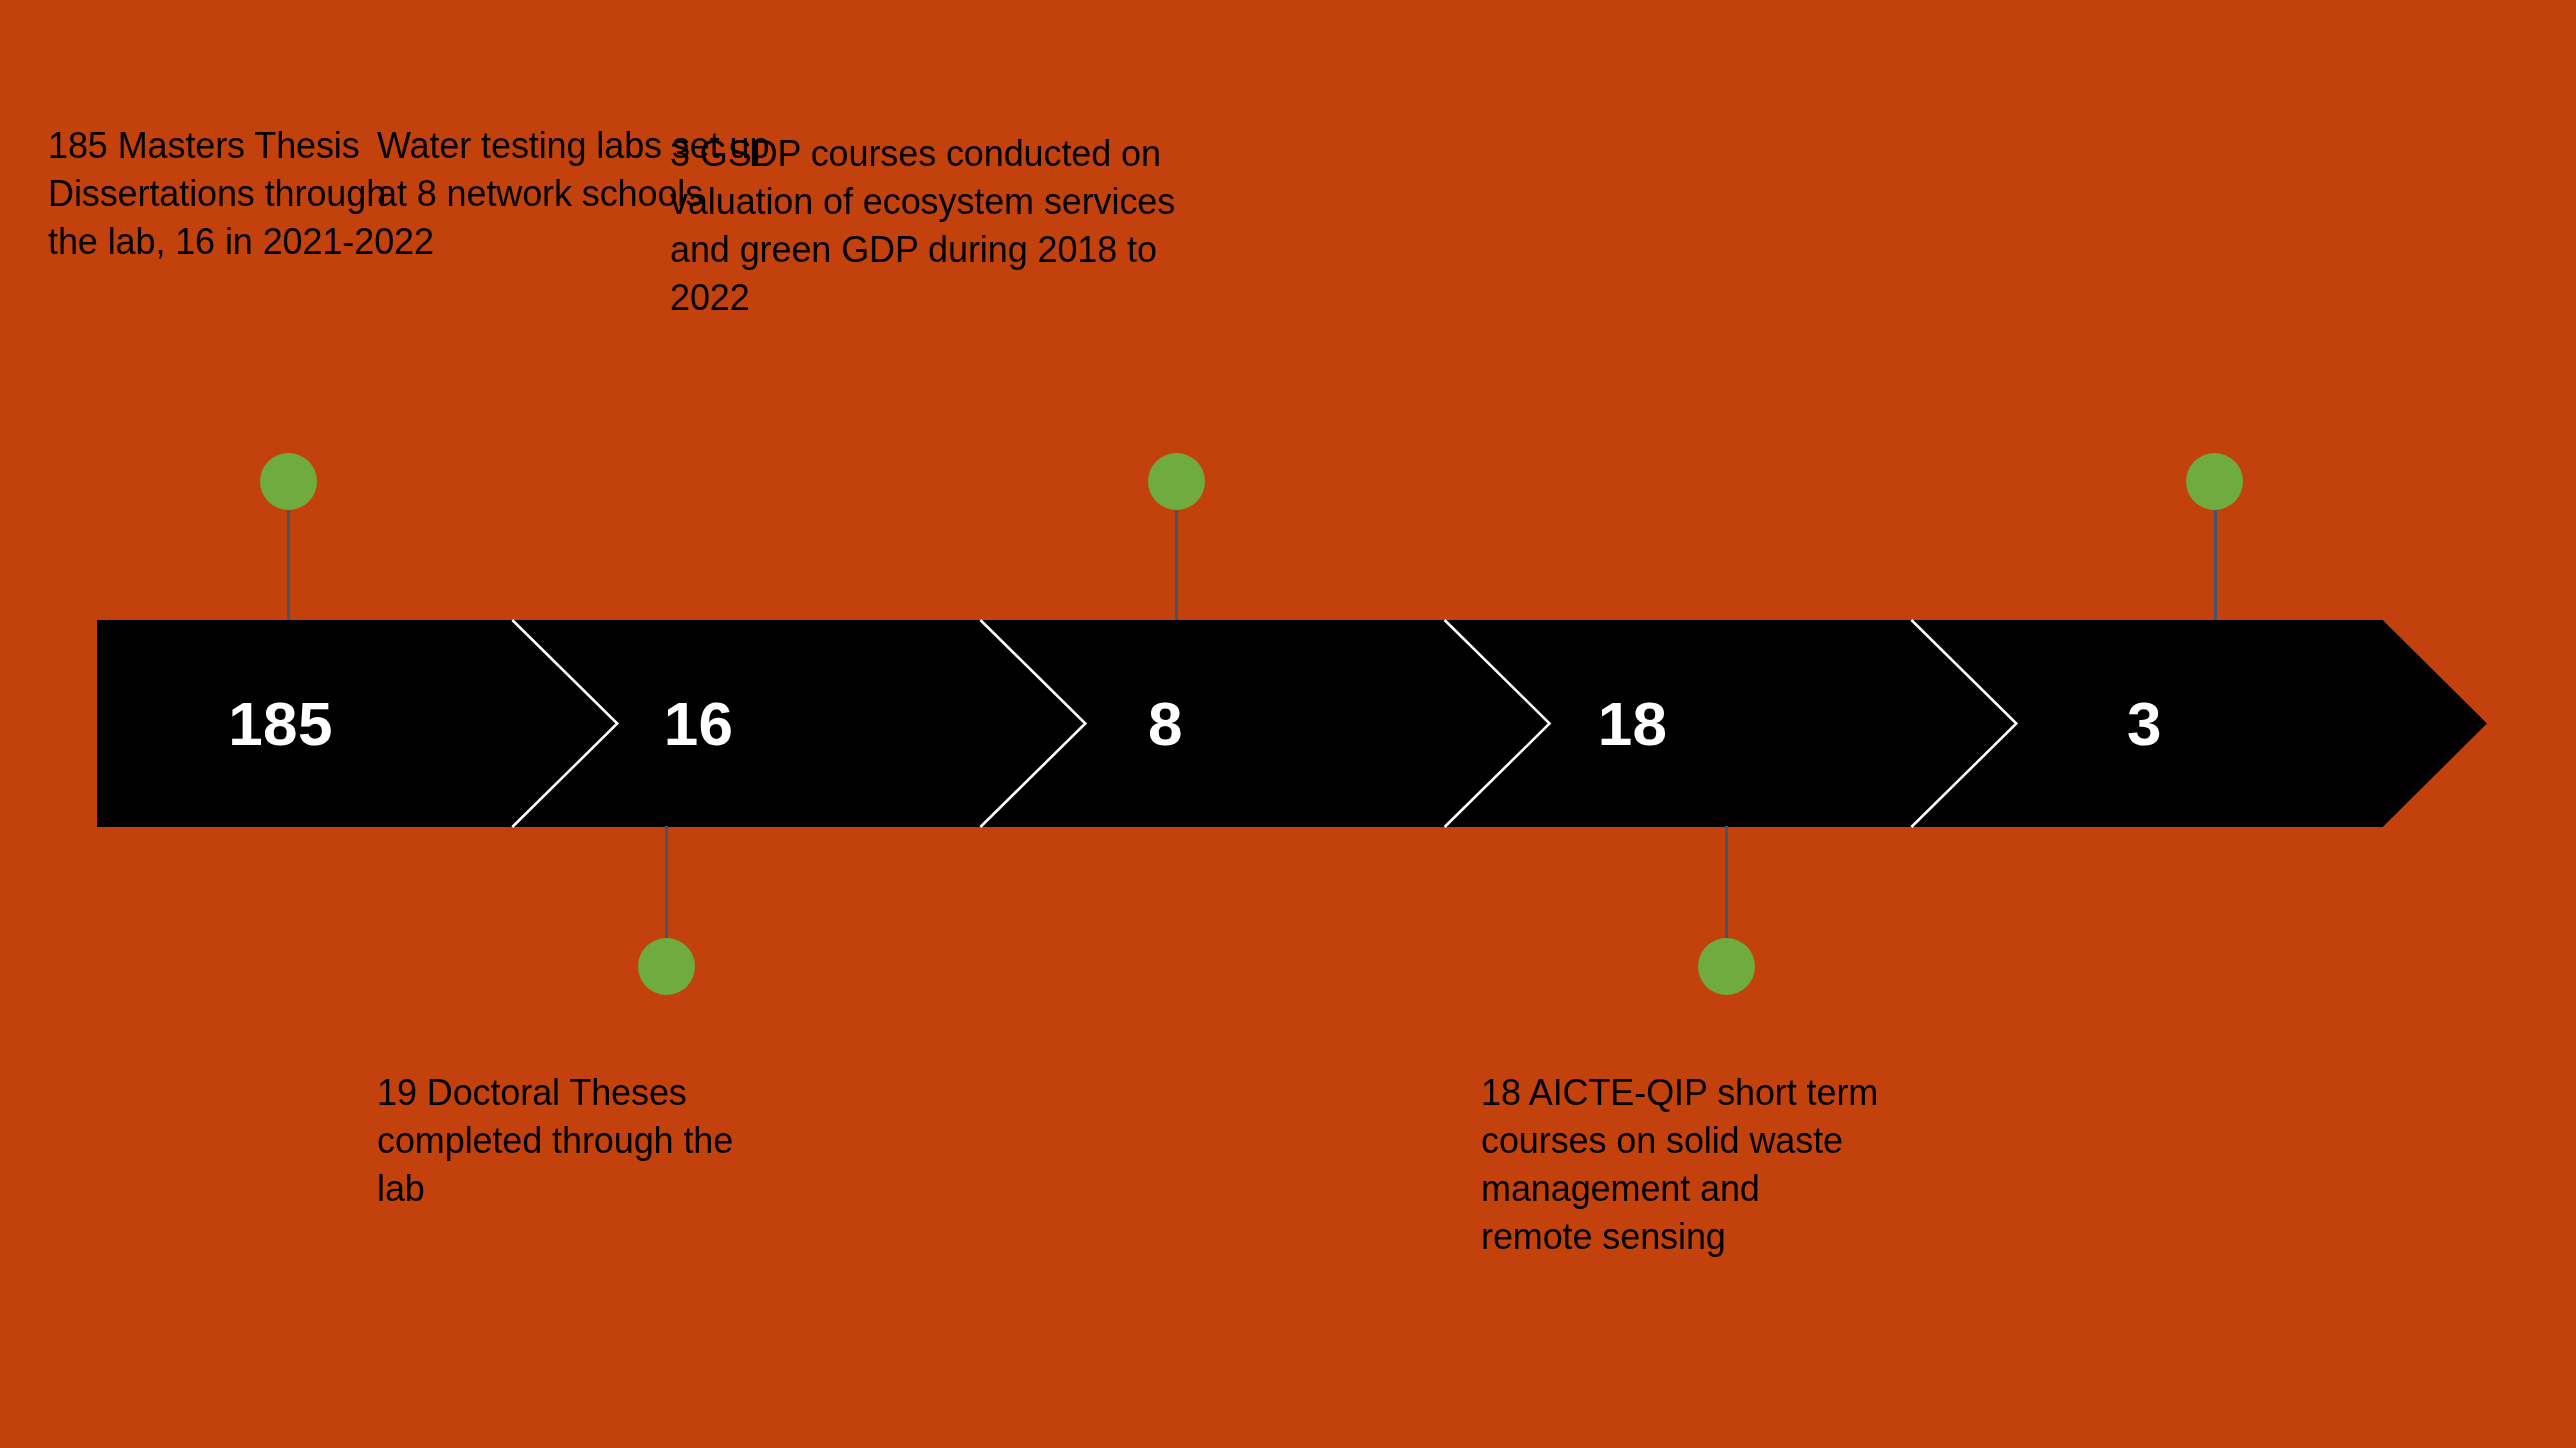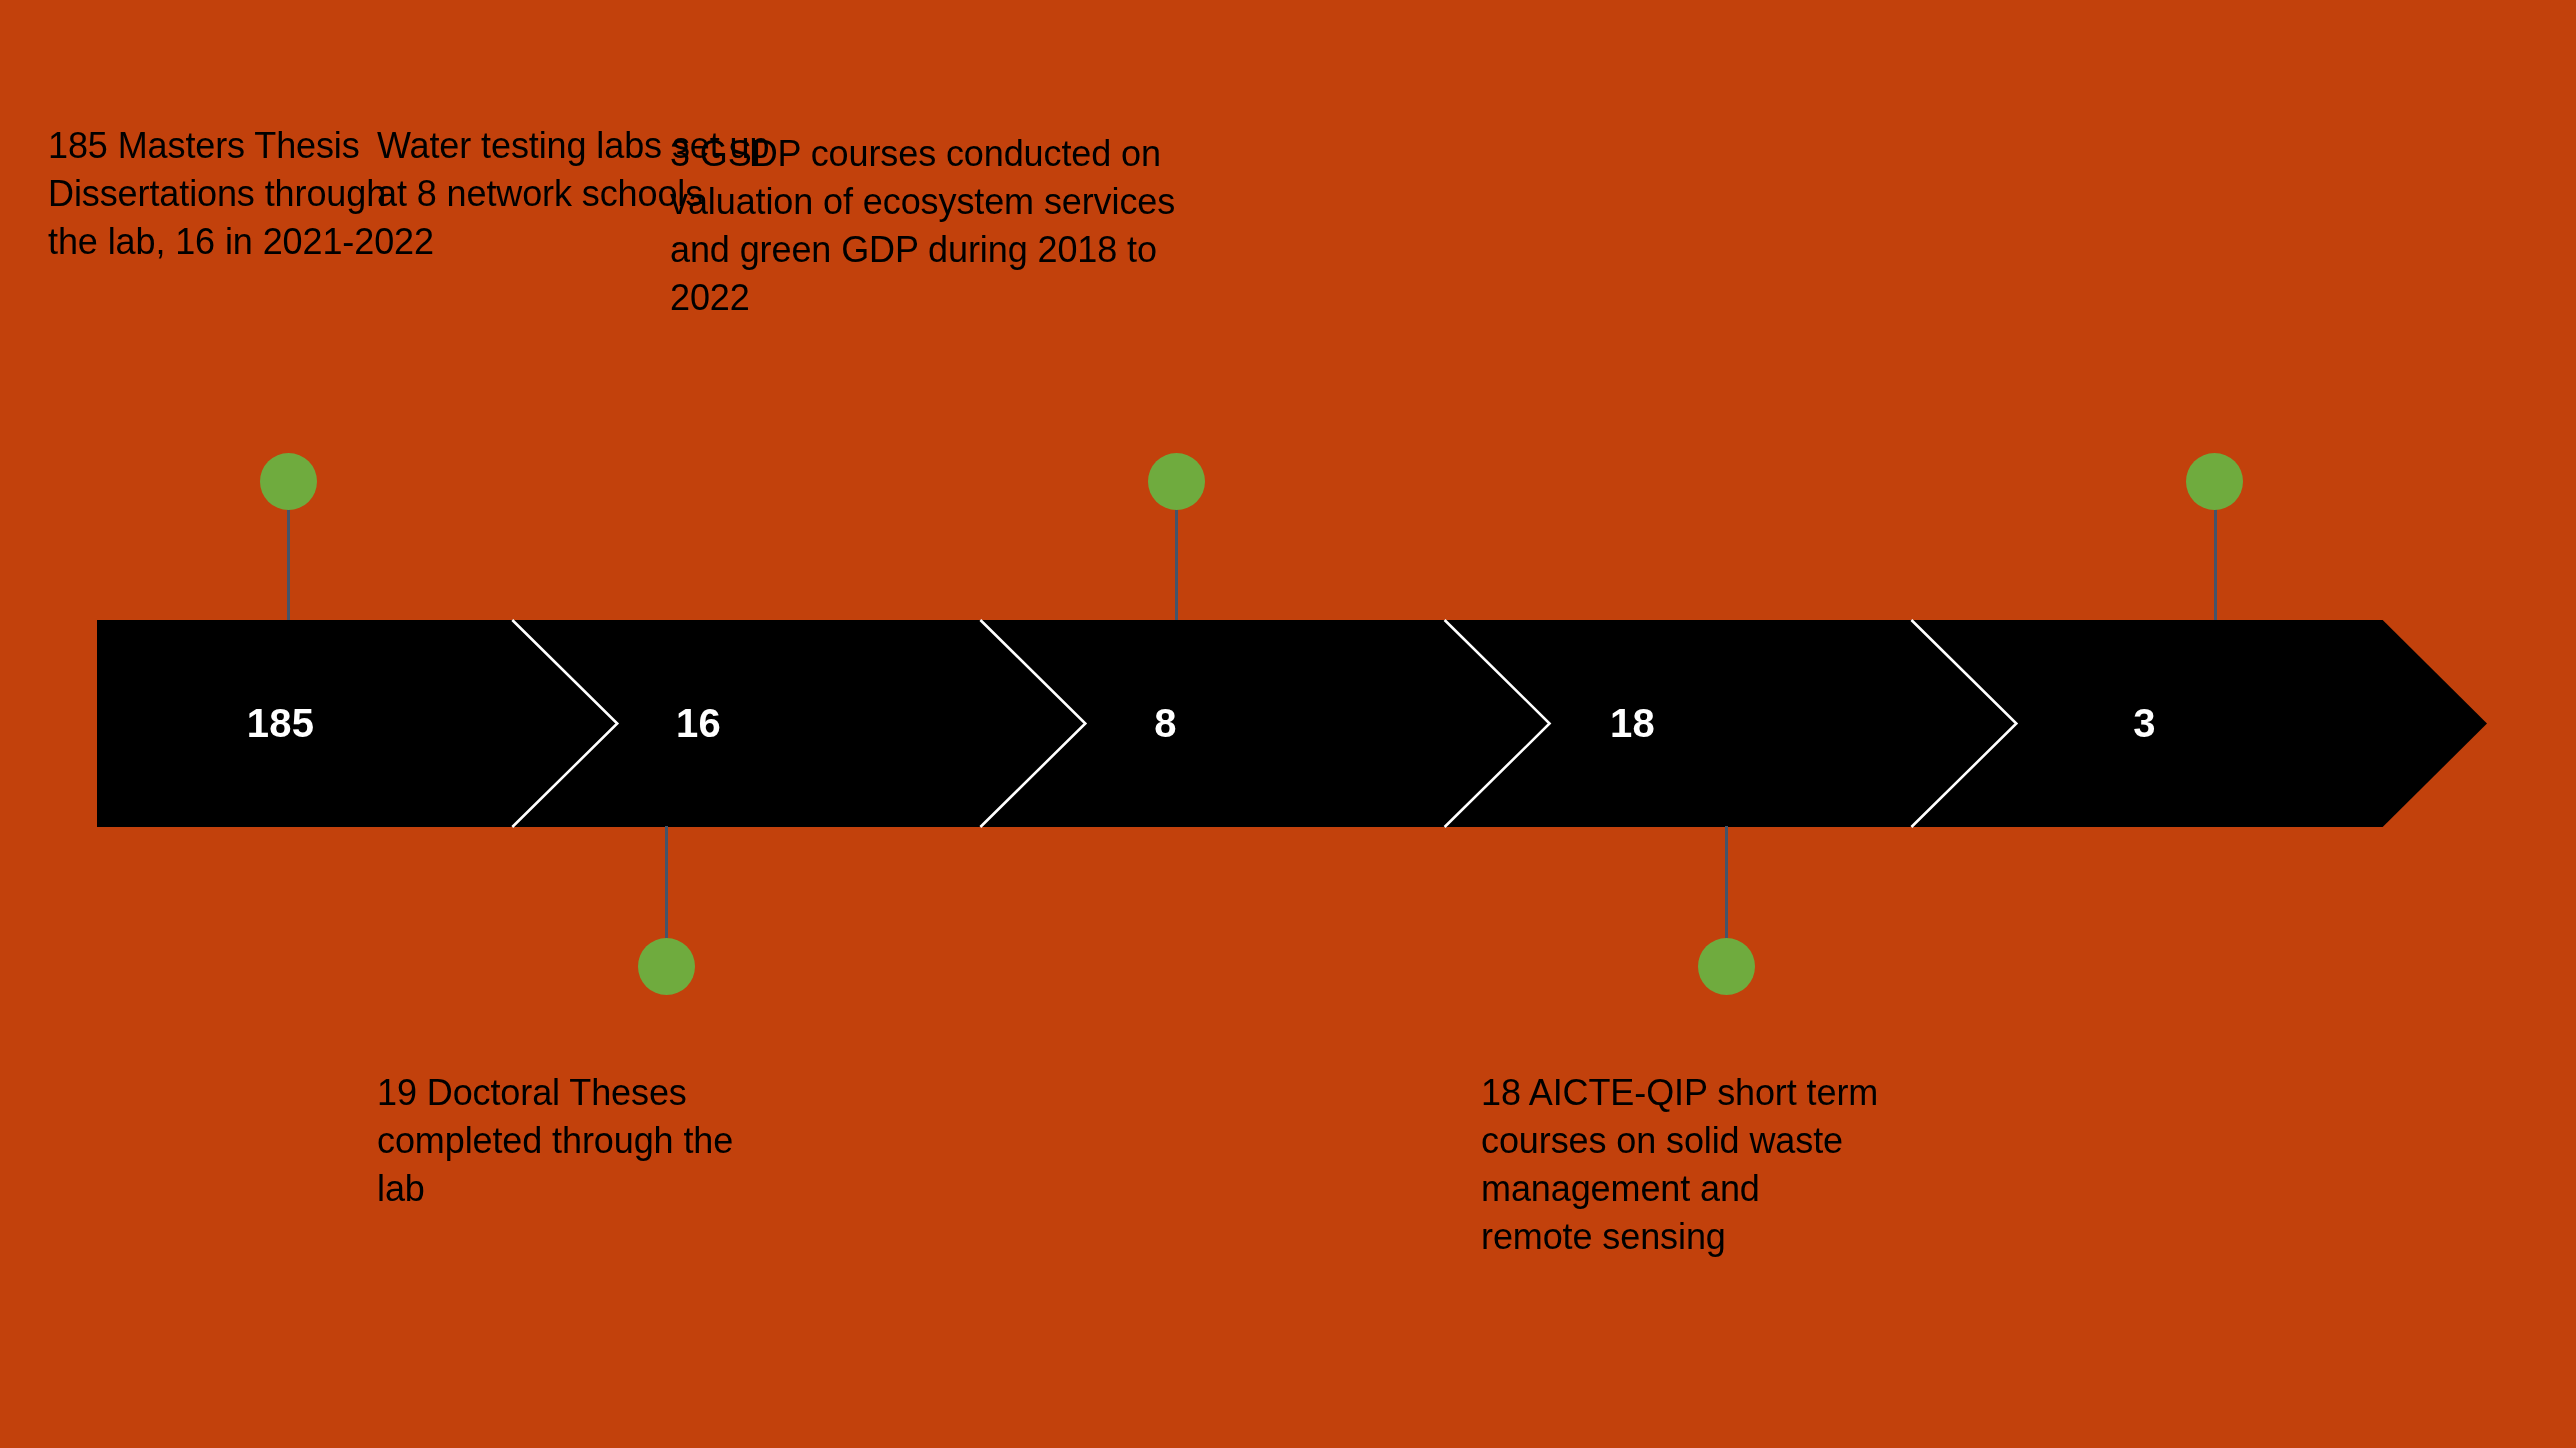--- a/index.html
+++ b/index.html
@@ -62,21 +62,21 @@
   }
 
   .seg-num {
     position: absolute;
     top: 620px;
     height: 207px;
     line-height: 207px;
     text-align: center;
     font-family: "Liberation Sans", sans-serif;
     font-weight: bold;
-    font-size: 40px;
+    font-size: 62px;
     color: #ffffff;
     letter-spacing: 0.3px;
     pointer-events: none;
   }
 </style>
 </head>
 <body>
 
 <div id="stage">
 

